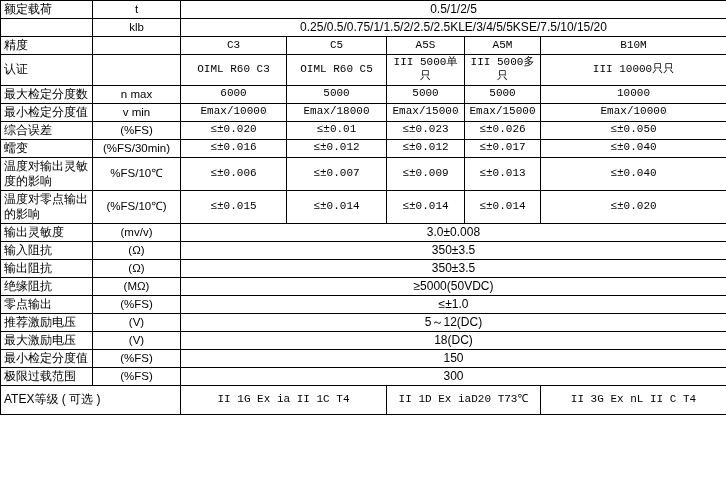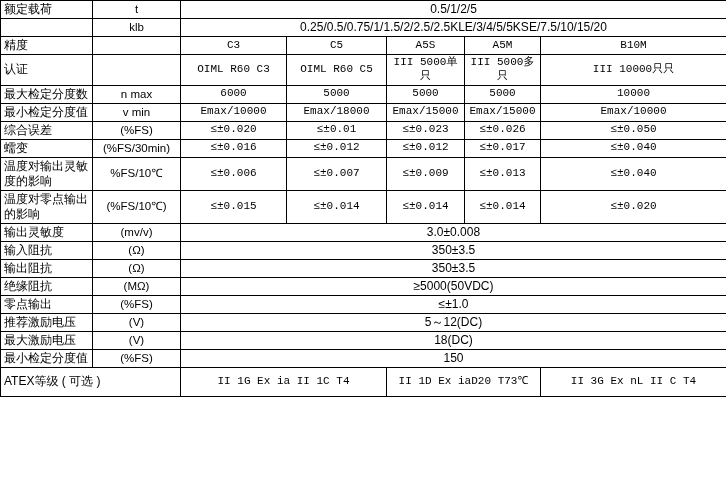--- a/index.html
+++ b/index.html
@@ -185,20 +185,25 @@
       <tr>
         <td class="label">最大激励电压</td>
         <td class="unit">(V)</td>
         <td class="wide" colspan="5">18(DC)</td>
       </tr>
       <tr>
         <td class="label">最小检定分度值</td>
         <td class="unit">(%FS)</td>
         <td class="wide" colspan="5">150</td>
       </tr>
+      <tr>
+        <td class="label">极限过载范围</td>
+        <td class="unit">(%FS)</td>
+        <td class="wide" colspan="5">300</td>
+      </tr>
       <tr class="tall">
         <td class="label" colspan="2">ATEX等级 ( 可选 )</td>
         <td class="mono" colspan="2">II 1G Ex ia II 1C T4</td>
         <td class="mono" colspan="2">II 1D Ex iaD20 T73℃</td>
         <td class="mono" colspan="1">II 3G Ex nL II C T4</td>
       </tr>
     </tbody>
 </table>
 
 </body></html>

